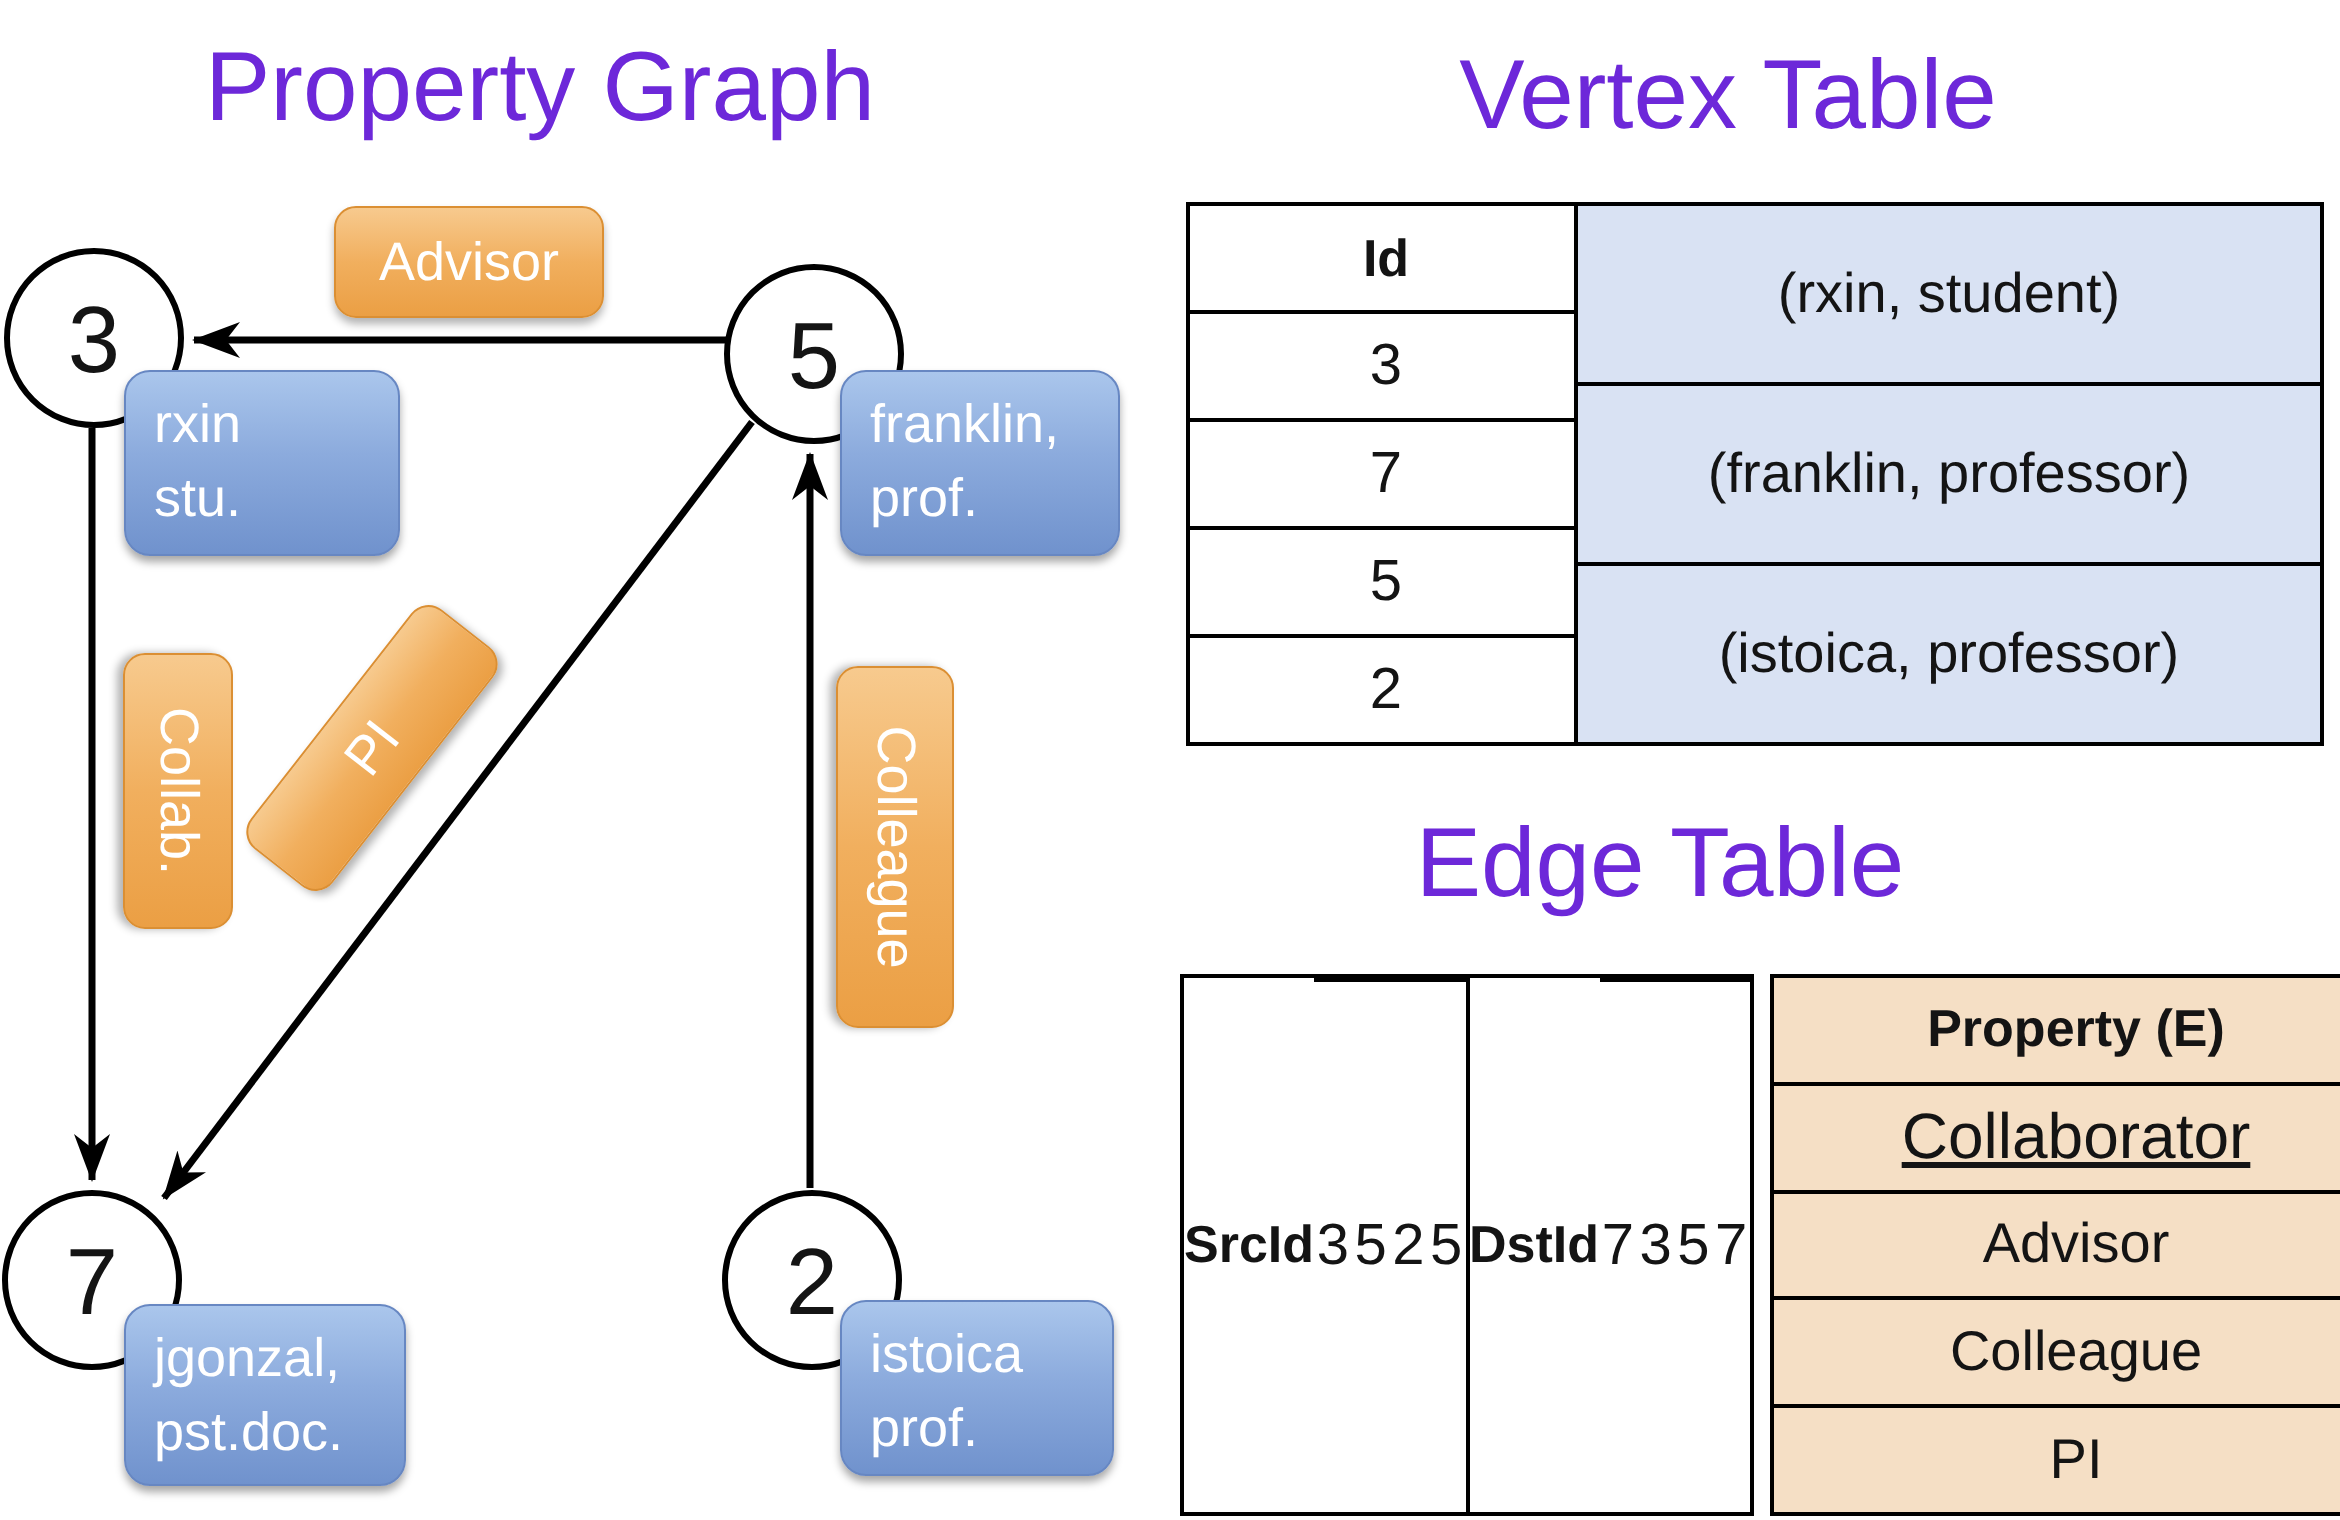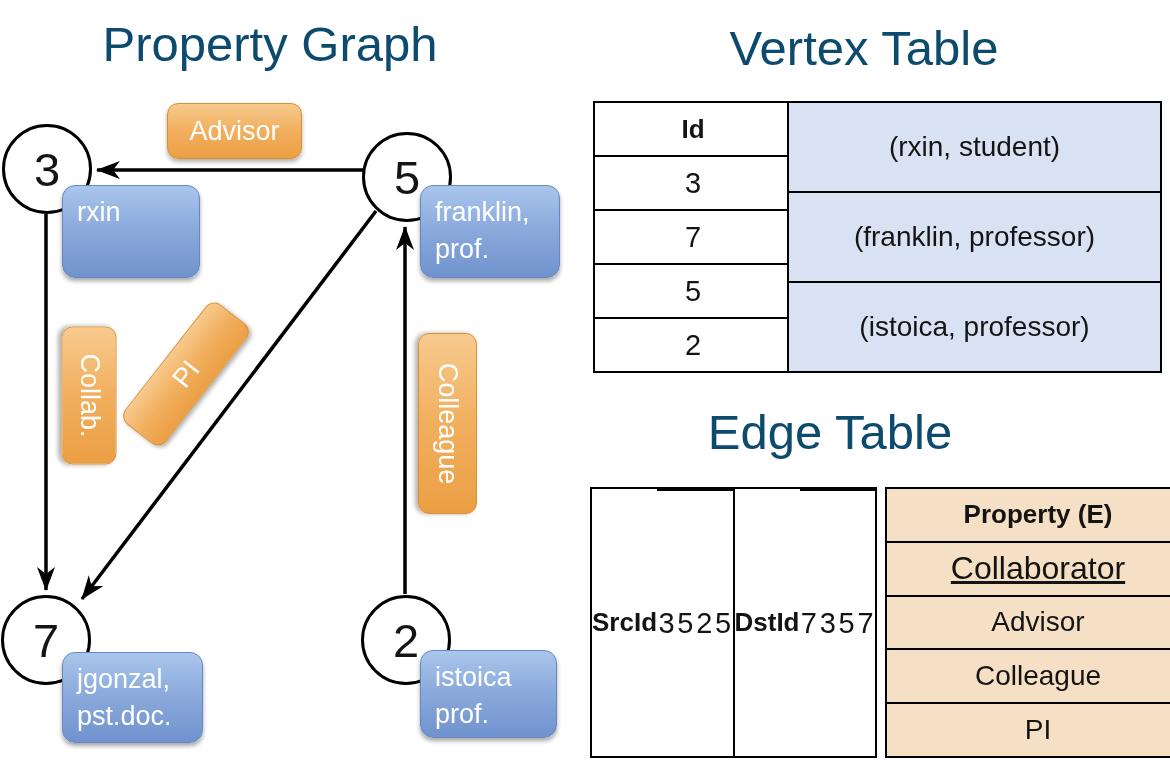--- a/index.html
+++ b/index.html
@@ -2,21 +2,21 @@
 <html><head>
 <meta charset="utf-8">
 <style>
   html,body{margin:0;padding:0;background:#fff;}
   #canvas{
     position:relative;width:1170px;height:760px;background:#ffffff;
     font-family:"Liberation Sans",sans-serif;overflow:hidden;
   }
   .big-title{
     position:absolute;transform:translateX(-50%);
-    font-size:49px;font-weight:400;letter-spacing:0px;color:#0c4a6e;
+    font-size:49px;font-weight:400;letter-spacing:0px;color:#6d28d9;
     white-space:nowrap;
   }
   
   .gnode{
     position:absolute;width:90px;height:90px;border-radius:50%;
     background:#ffffff;border:3.5px solid #000;box-sizing:border-box;
     display:flex;align-items:center;justify-content:center;
     font-size:47px;color:#141414;z-index:3;
   }
   
@@ -78,20 +78,21 @@
     <line x1="405" y1="594" x2="405" y2="227" marker-end="url(#arrow)"></line>
   </svg>
 
   <div class="gnode" style="left:2px;top:124px;">3</div>
   <div class="gnode" style="left:362px;top:132px;">5</div>
   <div class="gnode" style="left:1px;top:595px;">7</div>
   <div class="gnode" style="left:361px;top:595px;">2</div>
 
   <div class="vbox" style="left:62px;top:185px;width:138px;height:93px;">
     <span>rxin</span>
+    <span>stu.</span>
   </div>
   <div class="vbox" style="left:420px;top:185px;width:140px;height:93px;">
     <span>franklin,</span>
     <span>prof.</span>
   </div>
   <div class="vbox" style="left:62px;top:652px;width:141px;height:91px;">
     <span>jgonzal,</span>
     <span>pst.doc.</span>
   </div>
   <div class="vbox" style="left:420px;top:650px;width:137px;height:88px;">

